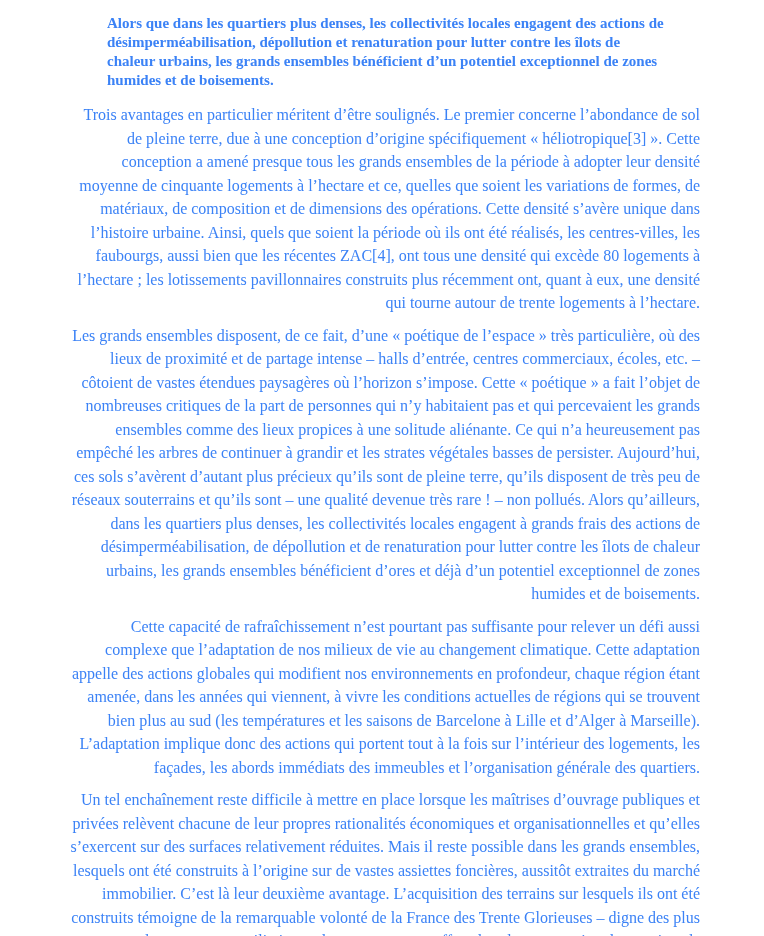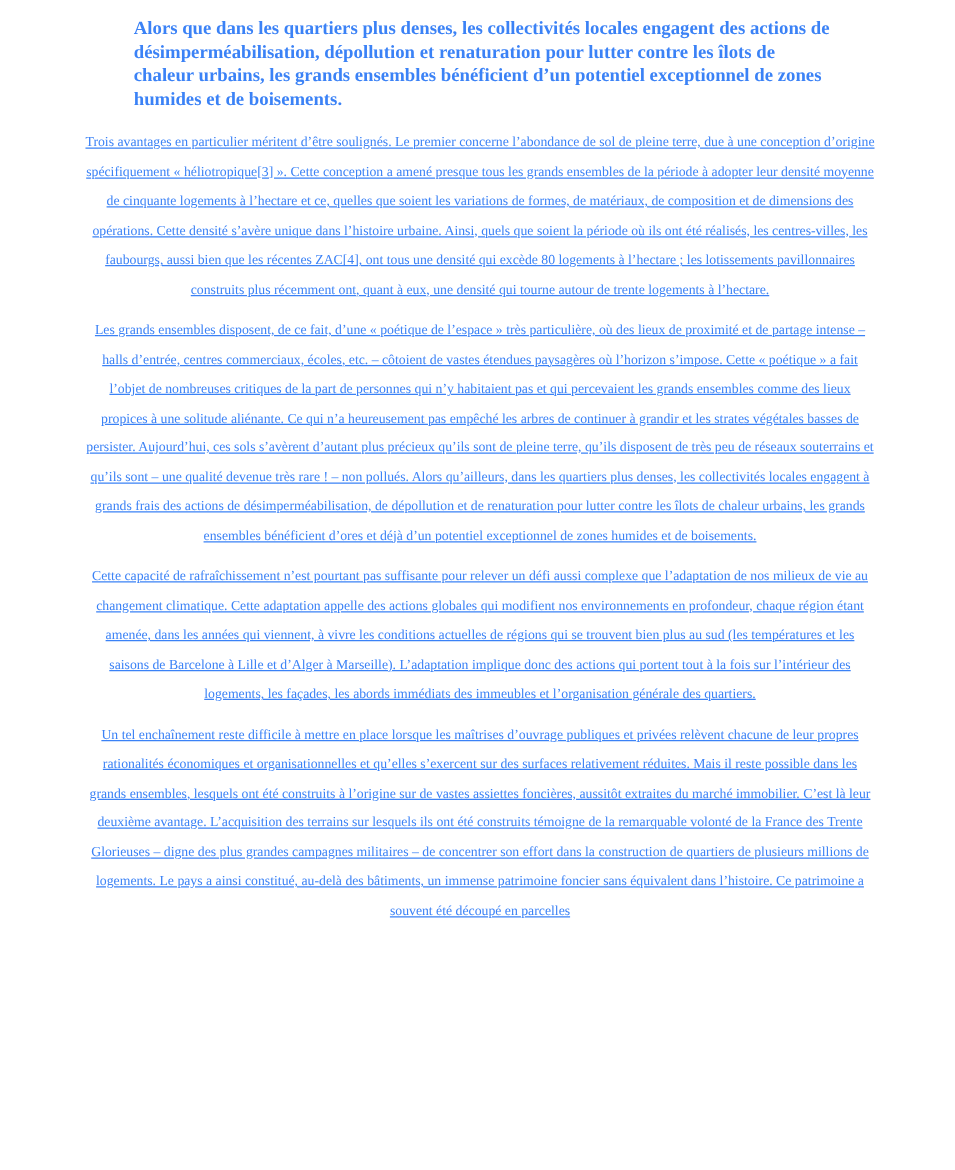--- a/index.html
+++ b/index.html
@@ -19,26 +19,25 @@
     }
     .intro-highlight {
       font-weight: bold;
       font-size: 15px;
       line-height: 19px;
       margin: 2px 0 13px 39px;
       max-width: 557px;
       text-align: left;
     }
     .body-paragraph {
-      font-size: 11px;
+      font-size: 16px;
       line-height: 23.5px;
       margin: 0 0 9px 0;
       max-width: 632px;
-      text-align: center;
-      text-decoration: underline;
+      text-align: right;
     }
   </style>
 </head>
 <body>
 
 <div class="page">
   <div class="intro-highlight">Alors que dans les quartiers plus denses, les collectivités locales engagent des actions de désimperméabilisation, dépollution et renaturation pour lutter contre les îlots de chaleur urbains, les grands ensembles bénéficient d’un potentiel exceptionnel de zones humides et de boisements.</div>
 
   <p class="body-paragraph">Trois avantages en particulier méritent d’être soulignés. Le premier concerne l’abondance de sol de pleine terre, due à une conception d’origine spécifiquement « héliotropique[3] ». Cette conception a amené presque tous les grands ensembles de la période à adopter leur densité moyenne de cinquante logements à l’hectare et ce, quelles que soient les variations de formes, de matériaux, de composition et de dimensions des opérations. Cette densité s’avère unique dans l’histoire urbaine. Ainsi, quels que soient la période où ils ont été réalisés, les centres-villes, les faubourgs, aussi bien que les récentes ZAC[4], ont tous une densité qui excède 80 logements à l’hectare ; les lotissements pavillonnaires construits plus récemment ont, quant à eux, une densité qui tourne autour de trente logements à l’hectare.</p>
 

